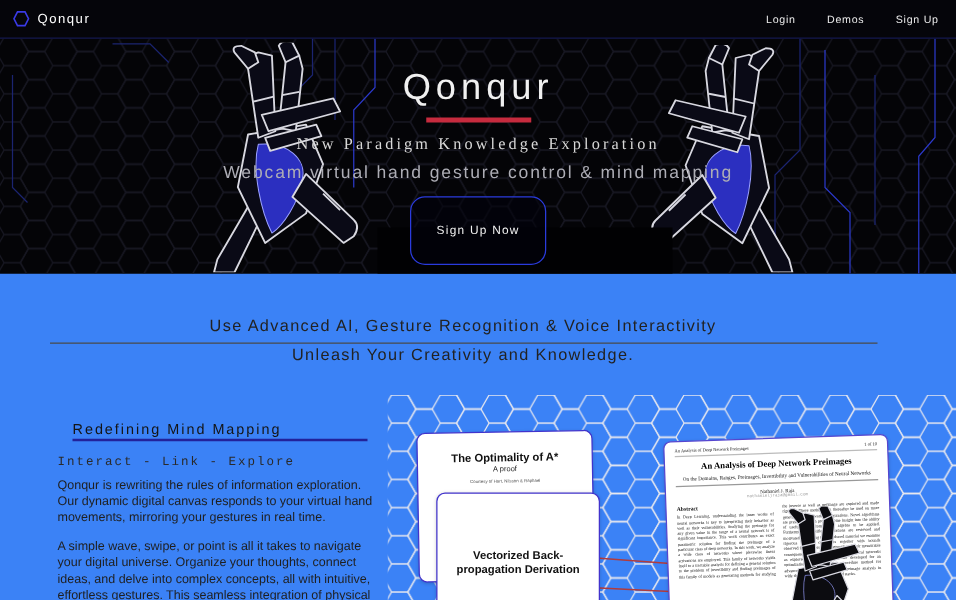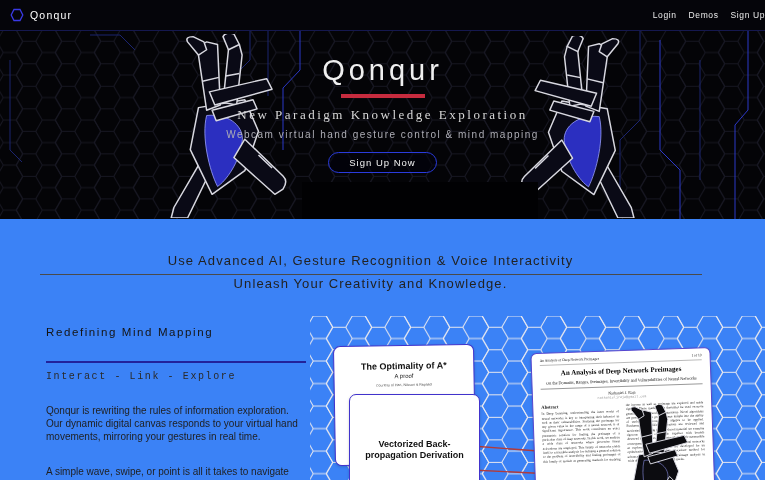--- a/index.html
+++ b/index.html
@@ -5,52 +5,52 @@
   html,body{margin:0;padding:0;background:#fff;}
   #app{position:relative;width:765px;height:480px;overflow:hidden;
        font-family:"Liberation Sans",sans-serif;background:#3b82f6;}
 
   
   .navbar{position:absolute;left:0;top:0;width:765px;height:30px;
           background:#05050a;border-bottom:1px solid #15184f;
           display:flex;align-items:center;justify-content:space-between;z-index:20;}
   .brand{display:flex;align-items:center;gap:6px;padding-left:10px;cursor:pointer;}
   .brand-text{color:#ffffff;font-size:10.5px;letter-spacing:1.2px;}
-  .nav-links{display:flex;gap:12px;}
+  .nav-links{display:flex;gap:25px;padding-right:14px;}
   .nav-link{color:#ececec;font-size:8.5px;letter-spacing:.6px;cursor:pointer;text-decoration:none;}
 
   
   .hero{position:absolute;left:0;top:30px;width:765px;height:189px;background:#040407;overflow:hidden;}
   .hero svg.layer{position:absolute;left:0;top:0;}
   .hand{position:absolute;color:#0a0a16;--palm:#2b2fc0;}
   .hand-left{left:163px;top:4px;width:150px;height:184px;}
   .hand-right{left:495px;top:6px;width:147px;height:182px;transform:scaleX(-1);}
   .hero-center{position:absolute;left:0;top:24px;width:765px;text-align:center;z-index:5;}
   .hero-title{color:#f0f0f0;font-size:29px;letter-spacing:4px;font-weight:400;margin:0;}
   .red-bar{width:84px;height:4px;background:#c62b3e;margin:7px auto 0;}
   .hero-sub{color:#d8d8d8;font-size:13px;letter-spacing:2.5px;margin-top:9px;font-family:Liberation Serif, serif;}
-  .hero-tag{color:#adadb5;font-size:10px;letter-spacing:1.5px;margin-top:6px;}
-  .cta-btn{margin-top:12px;display:inline-block;padding:4px 20px;font-size:9.5px;
+  .hero-tag{color:#adadb5;font-size:14px;letter-spacing:1.5px;margin-top:6px;}
+  .cta-btn{margin-top:12px;display:inline-block;padding:21px 20px;font-size:9.5px;
            letter-spacing:1px;color:#f2f2f2;background:rgba(2,2,12,.55);
            border:1.5px solid #2a3bdd;border-radius:12px;cursor:pointer;
            font-family:"Liberation Sans",sans-serif;}
   .video-block{position:absolute;left:302px;top:152px;width:236px;height:37px;background:#010103;}
 
   
   .headline{position:absolute;left:0;top:253px;width:741px;text-align:center;z-index:2;}
   .headline .rule{position:absolute;top:21px;left:40px;right:39px;height:1px;background:#4a4a4a;}
   .h-line{font-size:13px;letter-spacing:1.1px;color:#222;}
   .h-line2{margin-top:8px;}
 
   
   .left-col{position:absolute;left:46px;top:326px;width:260px;z-index:2;}
   .feat-title{font-size:11.5px;letter-spacing:1.6px;color:#141414;font-weight:400;
-              margin:0;padding-bottom:23px;border-bottom:2px solid #22229a;}
+              margin:12px;padding-bottom:1px;border-bottom:2px solid #22229a;}
   .feat-sub{font-size:10px;letter-spacing:1.6px;color:#2a2a2a;margin-top:8px;font-family:Liberation Mono, monospace;}
-  .feat-p{font-size:10px;color:#1f1f1f;line-height:13px;margin-top:22px;}
+  .feat-p{font-size:10px;color:#1f1f1f;line-height:13px;margin-top:6px;}
 
   
   .right-panel{position:absolute;left:0;top:0;width:765px;height:384px;z-index:1;}
   .hexlight{position:absolute;left:310px;top:316px;}
   .connectors{position:absolute;left:0;top:0;z-index:2;}
   .doc-card{position:absolute;background:#fff;border:1.5px solid #4133cc;border-radius:7px;
             box-shadow:0 1px 3px rgba(0,0,0,.18);text-align:center;overflow:hidden;}
   .card1{left:334px;top:345px;width:139px;height:118px;transform:rotate(-1deg);z-index:1;}
   .card1-title{font-size:9px;font-weight:bold;color:#111;margin-top:15px;}
   .card1-sub{font-size:6px;color:#222;margin-top:2px;}

